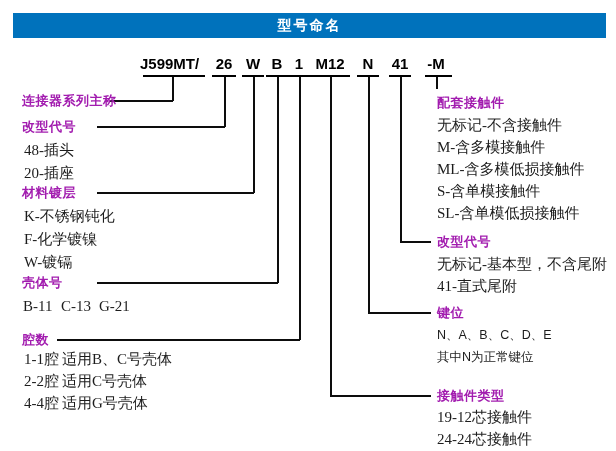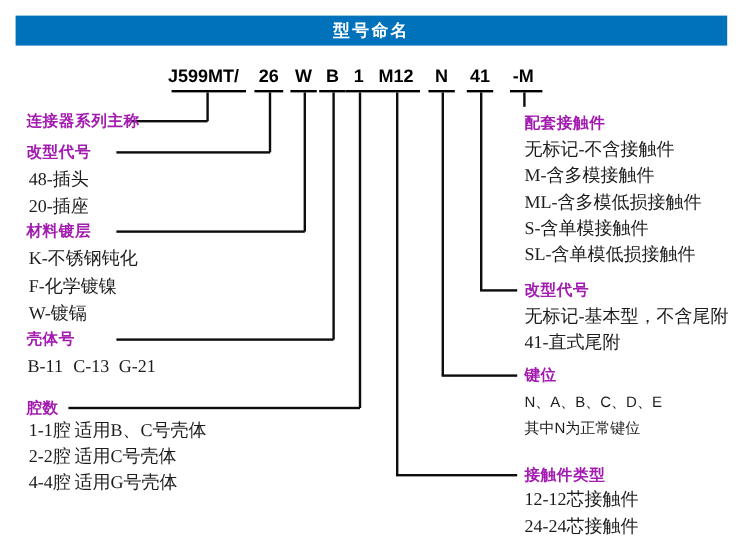--- a/index.html
+++ b/index.html
@@ -121,16 +121,16 @@
 
   <div class="hdr" style="left:437px;top:235px;text-align:center;">改型代号</div>
   <div class="item" style="left:437px;top:258px;">无标记-基本型，不含尾附</div>
   <div class="item" style="left:437px;top:280px;">41-直式尾附</div>
 
   <div class="hdr" style="left:437px;top:306px;">键位</div>
   <div class="item sans" style="left:437px;top:351px;">其中N为正常键位</div>
   <div class="item sans" style="left:437px;top:329px;">N、A、B、C、D、E</div>
 
   <div class="hdr" style="left:437px;top:389px;">接触件类型</div>
-  <div class="item" style="left:437px;top:411px;">12-12芯接触件</div>
+  <div class="item" style="left:437px;top:411px;">19-12芯接触件</div>
   <div class="item" style="left:437px;top:433px;">24-24芯接触件</div>
 
 </div>
 
 </body></html>

